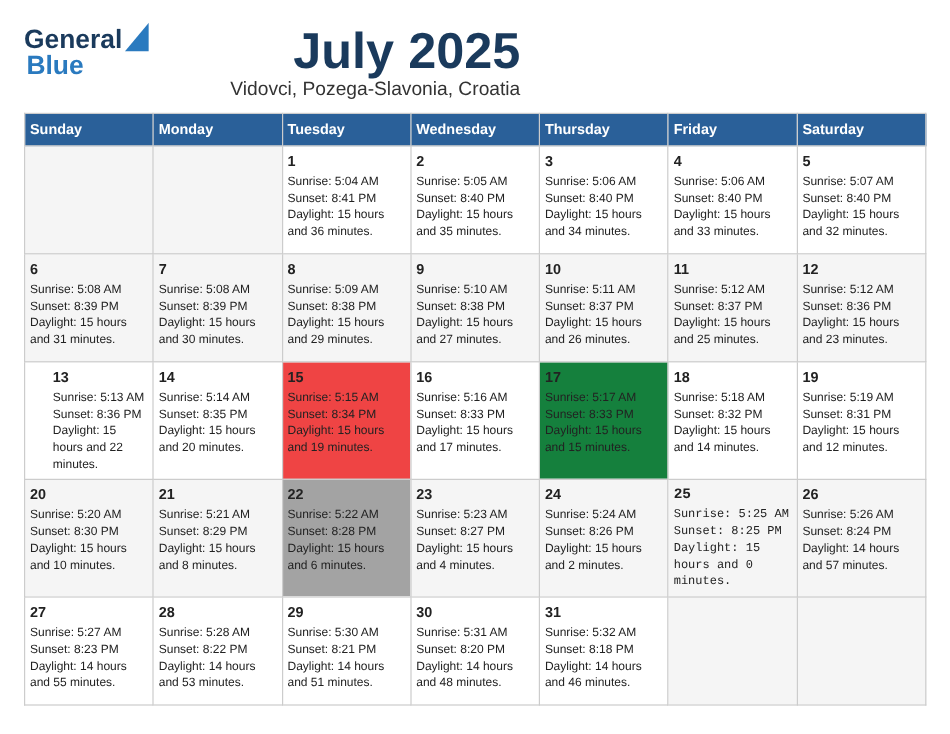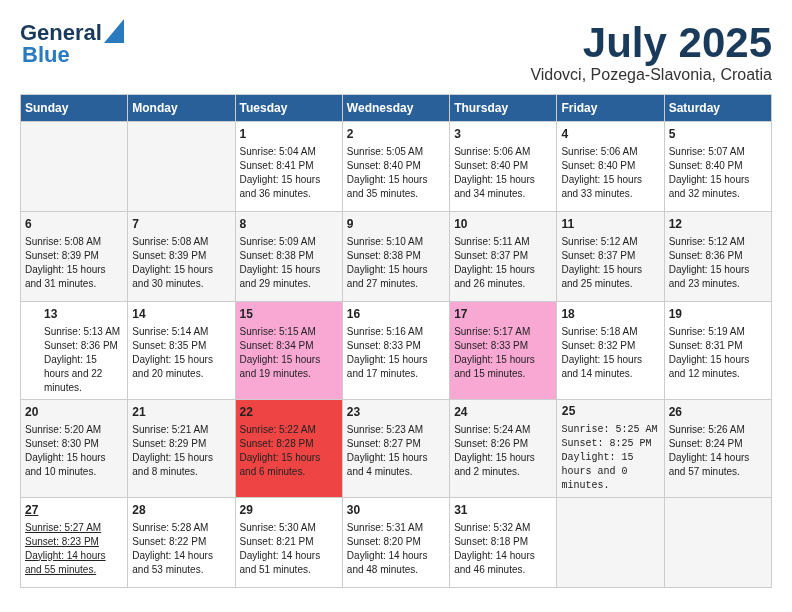--- a/index.html
+++ b/index.html
@@ -5,23 +5,23 @@
     * { margin: 0; padding: 0; box-sizing: border-box; }
     body {
       font-family: Arial, sans-serif;
       background: #fff;
       width: 792px;
       min-height: 612px;
       padding: 20px;
     }
     .header {
       display: flex;
-      justify-content: space-between;
       align-items: flex-start;
       margin-bottom: 10px;
+      gap: 40px;
     }
     .logo {
       display: flex;
       flex-direction: column;
       align-items: flex-start;
     }
     .title-area {
       text-align: right;
     }
     .month-year {
@@ -188,33 +188,33 @@
           <div>Sunrise: 5:13 AM</div>
           <div>Sunset: 8:36 PM</div>
           <div>Daylight: 15 hours and 22 minutes.</div>
         </td>
         <td style="background-color: rgb(255, 255, 255);">
           <span class="day-num">14</span>
           <div>Sunrise: 5:14 AM</div>
           <div>Sunset: 8:35 PM</div>
           <div>Daylight: 15 hours and 20 minutes.</div>
         </td>
-        <td style="background-color: #f9a8d4;">
+        <td style="background-color: #ef4444;">
           <span class="day-num">15</span>
           <div>Sunrise: 5:15 AM</div>
           <div>Sunset: 8:34 PM</div>
           <div>Daylight: 15 hours and 19 minutes.</div>
         </td>
         <td style="background-color: rgb(255, 255, 255);">
           <span class="day-num">16</span>
           <div>Sunrise: 5:16 AM</div>
           <div>Sunset: 8:33 PM</div>
           <div>Daylight: 15 hours and 17 minutes.</div>
         </td>
-        <td style="background-color: #f9a8d4;">
+        <td style="background-color: #15803d;">
           <span class="day-num">17</span>
           <div>Sunrise: 5:17 AM</div>
           <div>Sunset: 8:33 PM</div>
           <div>Daylight: 15 hours and 15 minutes.</div>
         </td>
         <td style="background-color: rgb(255, 255, 255);">
           <span class="day-num">18</span>
           <div>Sunrise: 5:18 AM</div>
           <div>Sunset: 8:32 PM</div>
           <div>Daylight: 15 hours and 14 minutes.</div>
@@ -232,21 +232,21 @@
           <div>Sunrise: 5:20 AM</div>
           <div>Sunset: 8:30 PM</div>
           <div>Daylight: 15 hours and 10 minutes.</div>
         </td>
         <td style="background-color: rgb(245, 245, 245);">
           <span class="day-num">21</span>
           <div>Sunrise: 5:21 AM</div>
           <div>Sunset: 8:29 PM</div>
           <div>Daylight: 15 hours and 8 minutes.</div>
         </td>
-        <td style="background-color: #ef4444;">
+        <td style="background-color: #a3a3a3;">
           <span class="day-num">22</span>
           <div>Sunrise: 5:22 AM</div>
           <div>Sunset: 8:28 PM</div>
           <div>Daylight: 15 hours and 6 minutes.</div>
         </td>
         <td style="background-color: rgb(245, 245, 245);">
           <span class="day-num">23</span>
           <div>Sunrise: 5:23 AM</div>
           <div>Sunset: 8:27 PM</div>
           <div>Daylight: 15 hours and 4 minutes.</div>
@@ -264,21 +264,21 @@
           <div>Daylight: 15 hours and 0 minutes.</div>
         </td>
         <td style="background-color: rgb(245, 245, 245);">
           <span class="day-num">26</span>
           <div>Sunrise: 5:26 AM</div>
           <div>Sunset: 8:24 PM</div>
           <div>Daylight: 14 hours and 57 minutes.</div>
         </td>
       </tr>
       <tr>
-        <td style="background-color: rgb(255, 255, 255); text-decoration: underline;">
+        <td style="background-color: rgb(255, 255, 255);">
           <span class="day-num">27</span>
           <div>Sunrise: 5:27 AM</div>
           <div>Sunset: 8:23 PM</div>
           <div>Daylight: 14 hours and 55 minutes.</div>
         </td>
         <td style="background-color: rgb(255, 255, 255);">
           <span class="day-num">28</span>
           <div>Sunrise: 5:28 AM</div>
           <div>Sunset: 8:22 PM</div>
           <div>Daylight: 14 hours and 53 minutes.</div>

